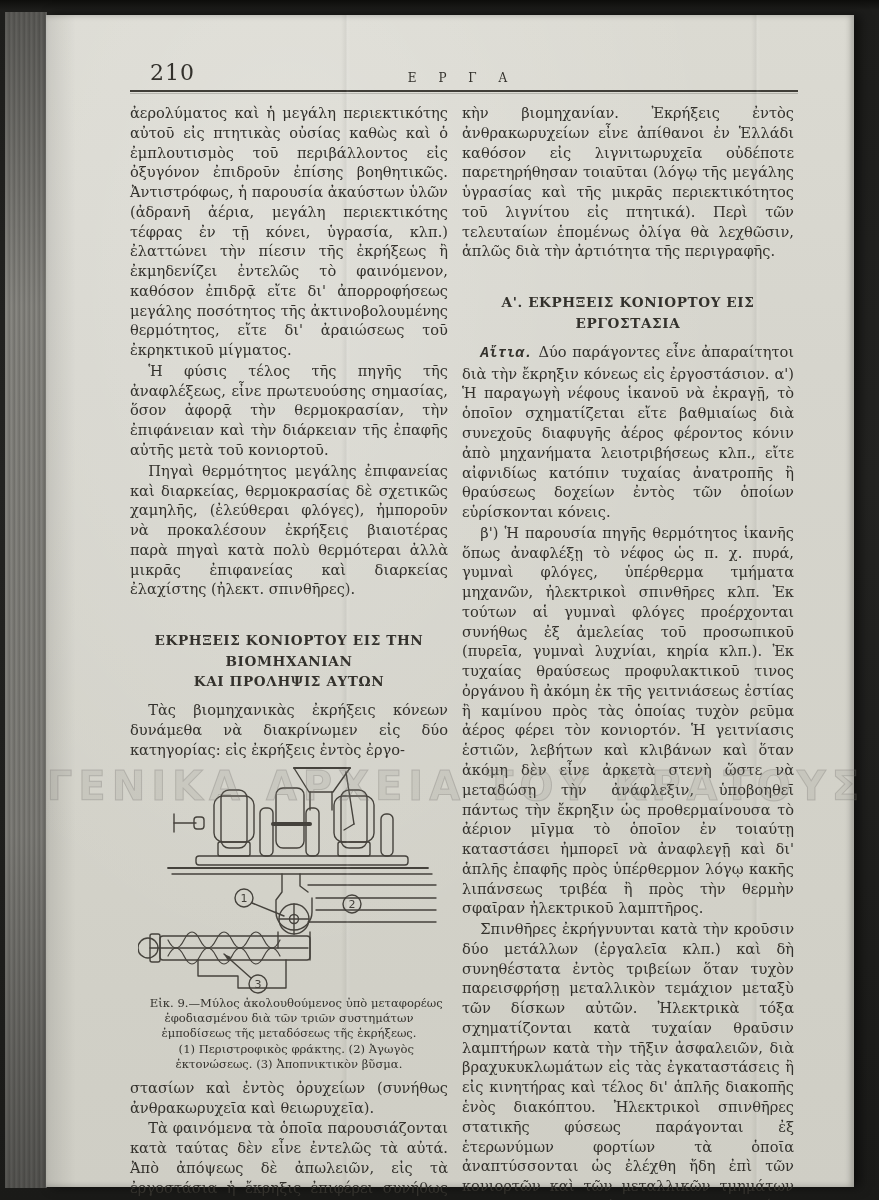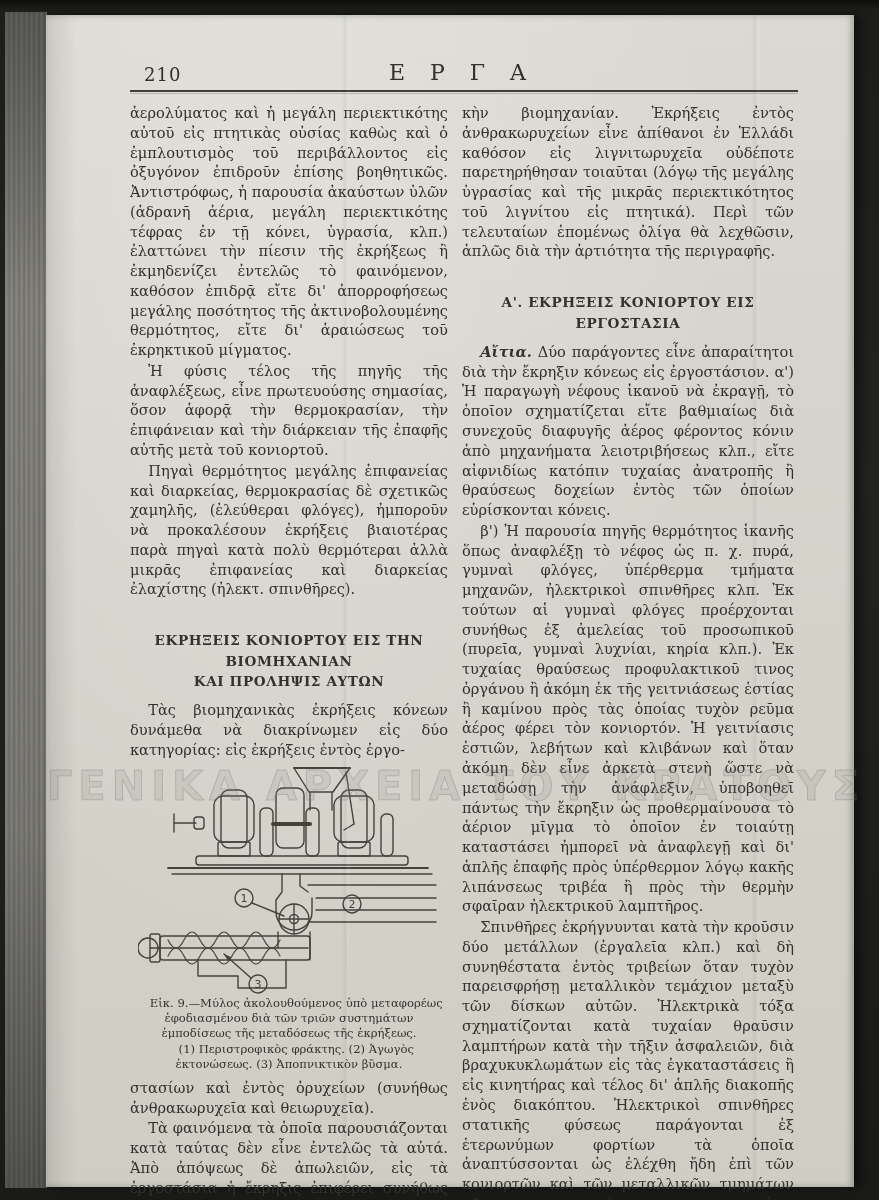--- a/index.html
+++ b/index.html
@@ -24,33 +24,33 @@
       linear-gradient(90deg, rgba(0,0,0,.10) 0, rgba(0,0,0,0) 30px),
       linear-gradient(180deg,#dbdad2 0,#d6d5cd 30%,#d2d1c8 75%,#cfcec5 100%);
     box-shadow: inset -3px 0 6px rgba(0,0,0,.25), 6px 0 10px rgba(0,0,0,.5);
     color:#33312c;
   }
   .crease{position:absolute;top:0;width:10px;height:100%;pointer-events:none;
     background:linear-gradient(90deg,rgba(0,0,0,0),rgba(0,0,0,.05) 50%,rgba(255,255,255,.08) 60%,rgba(0,0,0,0));}
   .crease.c1{left:295px}.crease.c2{left:705px}
   
   .page-header{position:relative;margin:44px 60px 0 84px;height:26px;}
-  .page-number{position:absolute;left:14px;bottom:0;font-size:18px;letter-spacing:1px;}
-  .journal-title{position:absolute;left:0;right:0;bottom:0;text-align:center;font-size:22px;letter-spacing:9px;font-weight:400;}
+  .page-number{position:absolute;left:20px;bottom:0;font-size:22px;letter-spacing:1px;}
+  .journal-title{position:absolute;left:0;right:0;bottom:0;text-align:center;font-size:12px;letter-spacing:9px;font-weight:400;}
   .header-rule{margin:5px 56px 0 84px;border-top:2.4px solid #403e38;height:1px;
     border-bottom:1px solid rgba(64,62,56,.25);}
   
   .columns{display:flex;gap:14px;margin:9px 60px 0 84px;}
   .col{text-align:justify;font-size:14.6px;line-height:1.355;}
   .col-left{width:318px;}
   .col-right{width:332px;}
   .col p{margin:0;text-indent:1.25em;}
   .col p.noindent{text-indent:0;}
   .col p + p{margin-top:1px;}
-  .lead-bi{font-weight:bold;font-style:italic;}
+  .lead-bi{font-weight:bold;font-style:italic;font-family:Liberation Mono, monospace;}
   .lead-i{}
   .section-heading{font-weight:bold;font-size:13.6px;text-align:center;text-indent:0 !important;
     letter-spacing:.6px;line-height:1.5;margin:31px 0 9px !important;}
   
   .figure-block{margin:4px 0 6px;}
   .figure-art{display:block;margin:0 auto;}
   .figure-art *{vector-effect:non-scaling-stroke;}
   .fig-caption{font-size:11.6px;line-height:1.3;text-align:center;text-indent:0;margin:2px 4px 0;}
   .fig-legend{font-size:11.6px;line-height:1.3;text-align:center;text-indent:0;margin:1px 0 0;}
   .fig-num{font-family:"DejaVu Sans","Liberation Sans",sans-serif;font-size:11px;}

